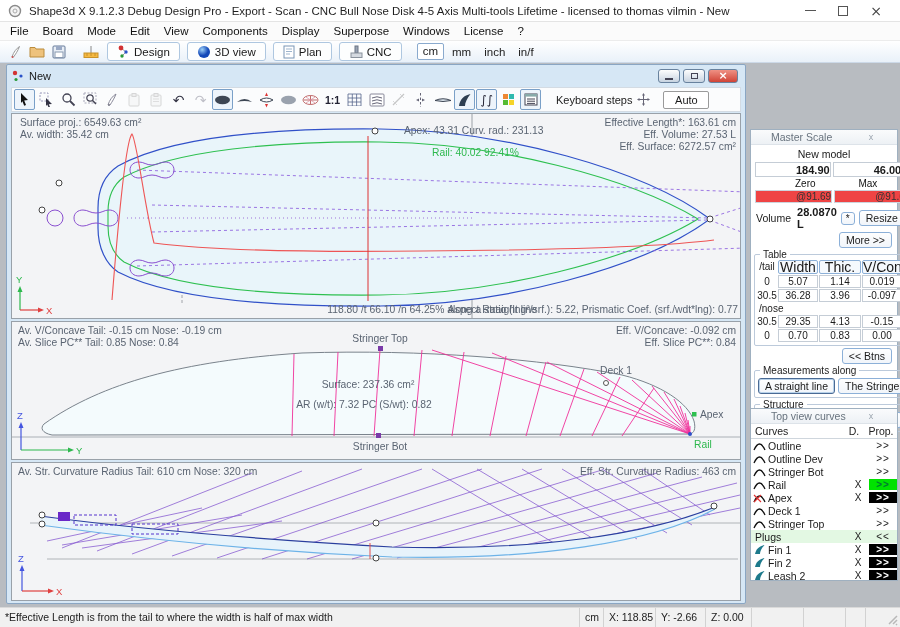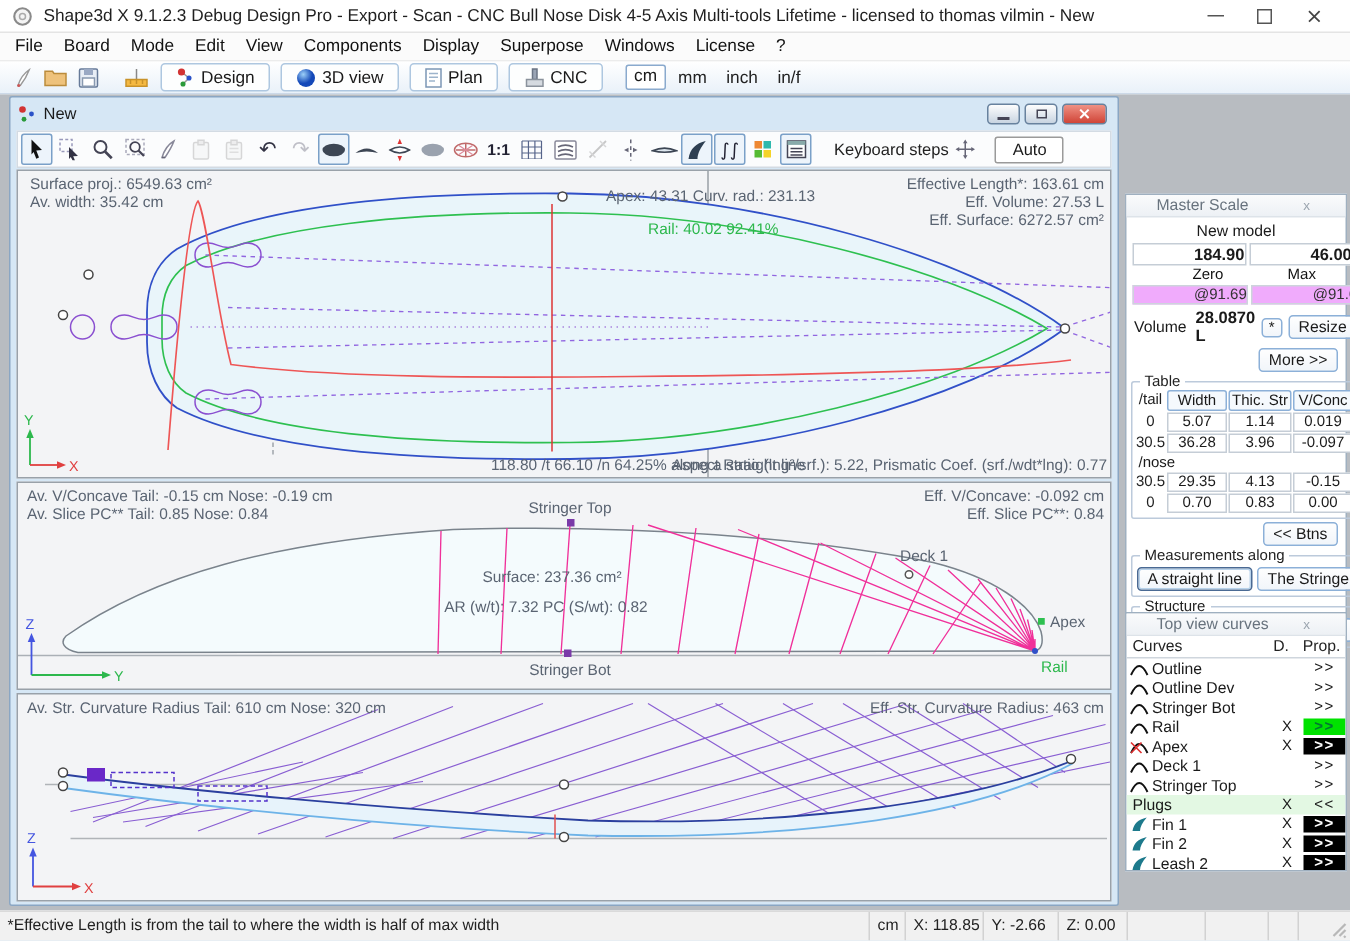--- a/index.html
+++ b/index.html
@@ -54,31 +54,31 @@
   #master{left:750px;top:66px;width:148px;}
   #curves{left:750px;top:345px;width:148px;height:173px;overflow:hidden;}
   .ptitle{height:15px;background:linear-gradient(#fafbfc,#edf1f5);border-bottom:1px solid #dde3e9;color:#68737e;font-size:10.5px;display:flex;align-items:center;padding:0 20px;}
   .pclose{margin-left:auto;color:#9aa4ae;font-size:9px;width:12px;text-align:center;}
 
   .ms-model{text-align:center;font-size:10.5px;padding:3px 0 2px;}
   .dimrow{display:flex;margin:0 3px;}
   .dimrow>div{flex:1;margin:0 1px;text-align:center;padding-left:40px;}
   .dimcell{border:1px solid #c5cdd6;background:#fff;font-weight:bold;font-size:11px;height:15px;line-height:14px;}
   .lblrow>div{font-size:10px;height:13px;line-height:13px;color:#111;}
-  .atcell{border:1px solid #cdd4dc;background:#f0abfc;font-size:10px;color:#333;height:13px;line-height:12px;}
+  .atcell{border:1px solid #cdd4dc;background:#ef4444;font-size:10px;color:#333;height:13px;line-height:12px;}
   .volrow{display:flex;align-items:center;gap:4px;margin:3px 5px 0;}
   .vol-lbl{font-size:10.5px;}
   .vol-val{font-weight:bold;font-size:11px;margin-left:2px;}
   .wbtn{display:inline-block;border:1px solid #8cb0d8;border-radius:3px;background:linear-gradient(#fefefe,#f1f5fa);font-size:10.5px;padding:1px 6px;color:#1a1a1a;text-align:center;white-space:nowrap;}
   .wbtn.small{padding:0 4px;font-size:10px;}
   .morerow{text-align:right;margin:2px 5px 0;}
   fieldset{margin:1px 3px 0;border:1px solid #bccadb;border-radius:2px;padding:0 2px 3px;}
   legend{font-size:10px;padding:0 3px;margin-left:3px;color:#222;}
   .tgrid{display:grid;grid-template-columns:20px 40px 42px 40px;gap:1px;justify-content:center;}
-  .hc{border:1px solid #8cb0d8;border-radius:2px;background:#f5f9fd;text-align:center;font-size:10px;height:14px;line-height:13px;}
+  .hc{border:1px solid #8cb0d8;border-radius:2px;background:#f5f9fd;text-align:center;font-size:14px;height:14px;line-height:13px;}
   .vc{border:1px solid #c5cdd6;background:#fff;text-align:center;font-size:10px;height:13px;line-height:12px;}
   .lc{text-align:center;font-size:10px;line-height:13px;color:#222;}
   .nose-lbl{grid-column:1/5;font-size:10px;padding-left:2px;height:11px;line-height:11px;}
   .btnsrow{text-align:right;margin:2px 5px 0;}
   .fsbtns{display:flex;gap:3px;padding:2px 1px 0;}
   .wbtn.primary{border:1px solid #4a6a94;box-shadow:inset 0 0 0 1px #b8d2ea;}
   .ms-bottom-pad{height:4px;}
 
   .chead{display:flex;height:15px;border-bottom:1px solid #cfd6dd;font-size:10.5px;color:#222;align-items:center;}
   .chead .c1{flex:1;padding-left:4px;}

